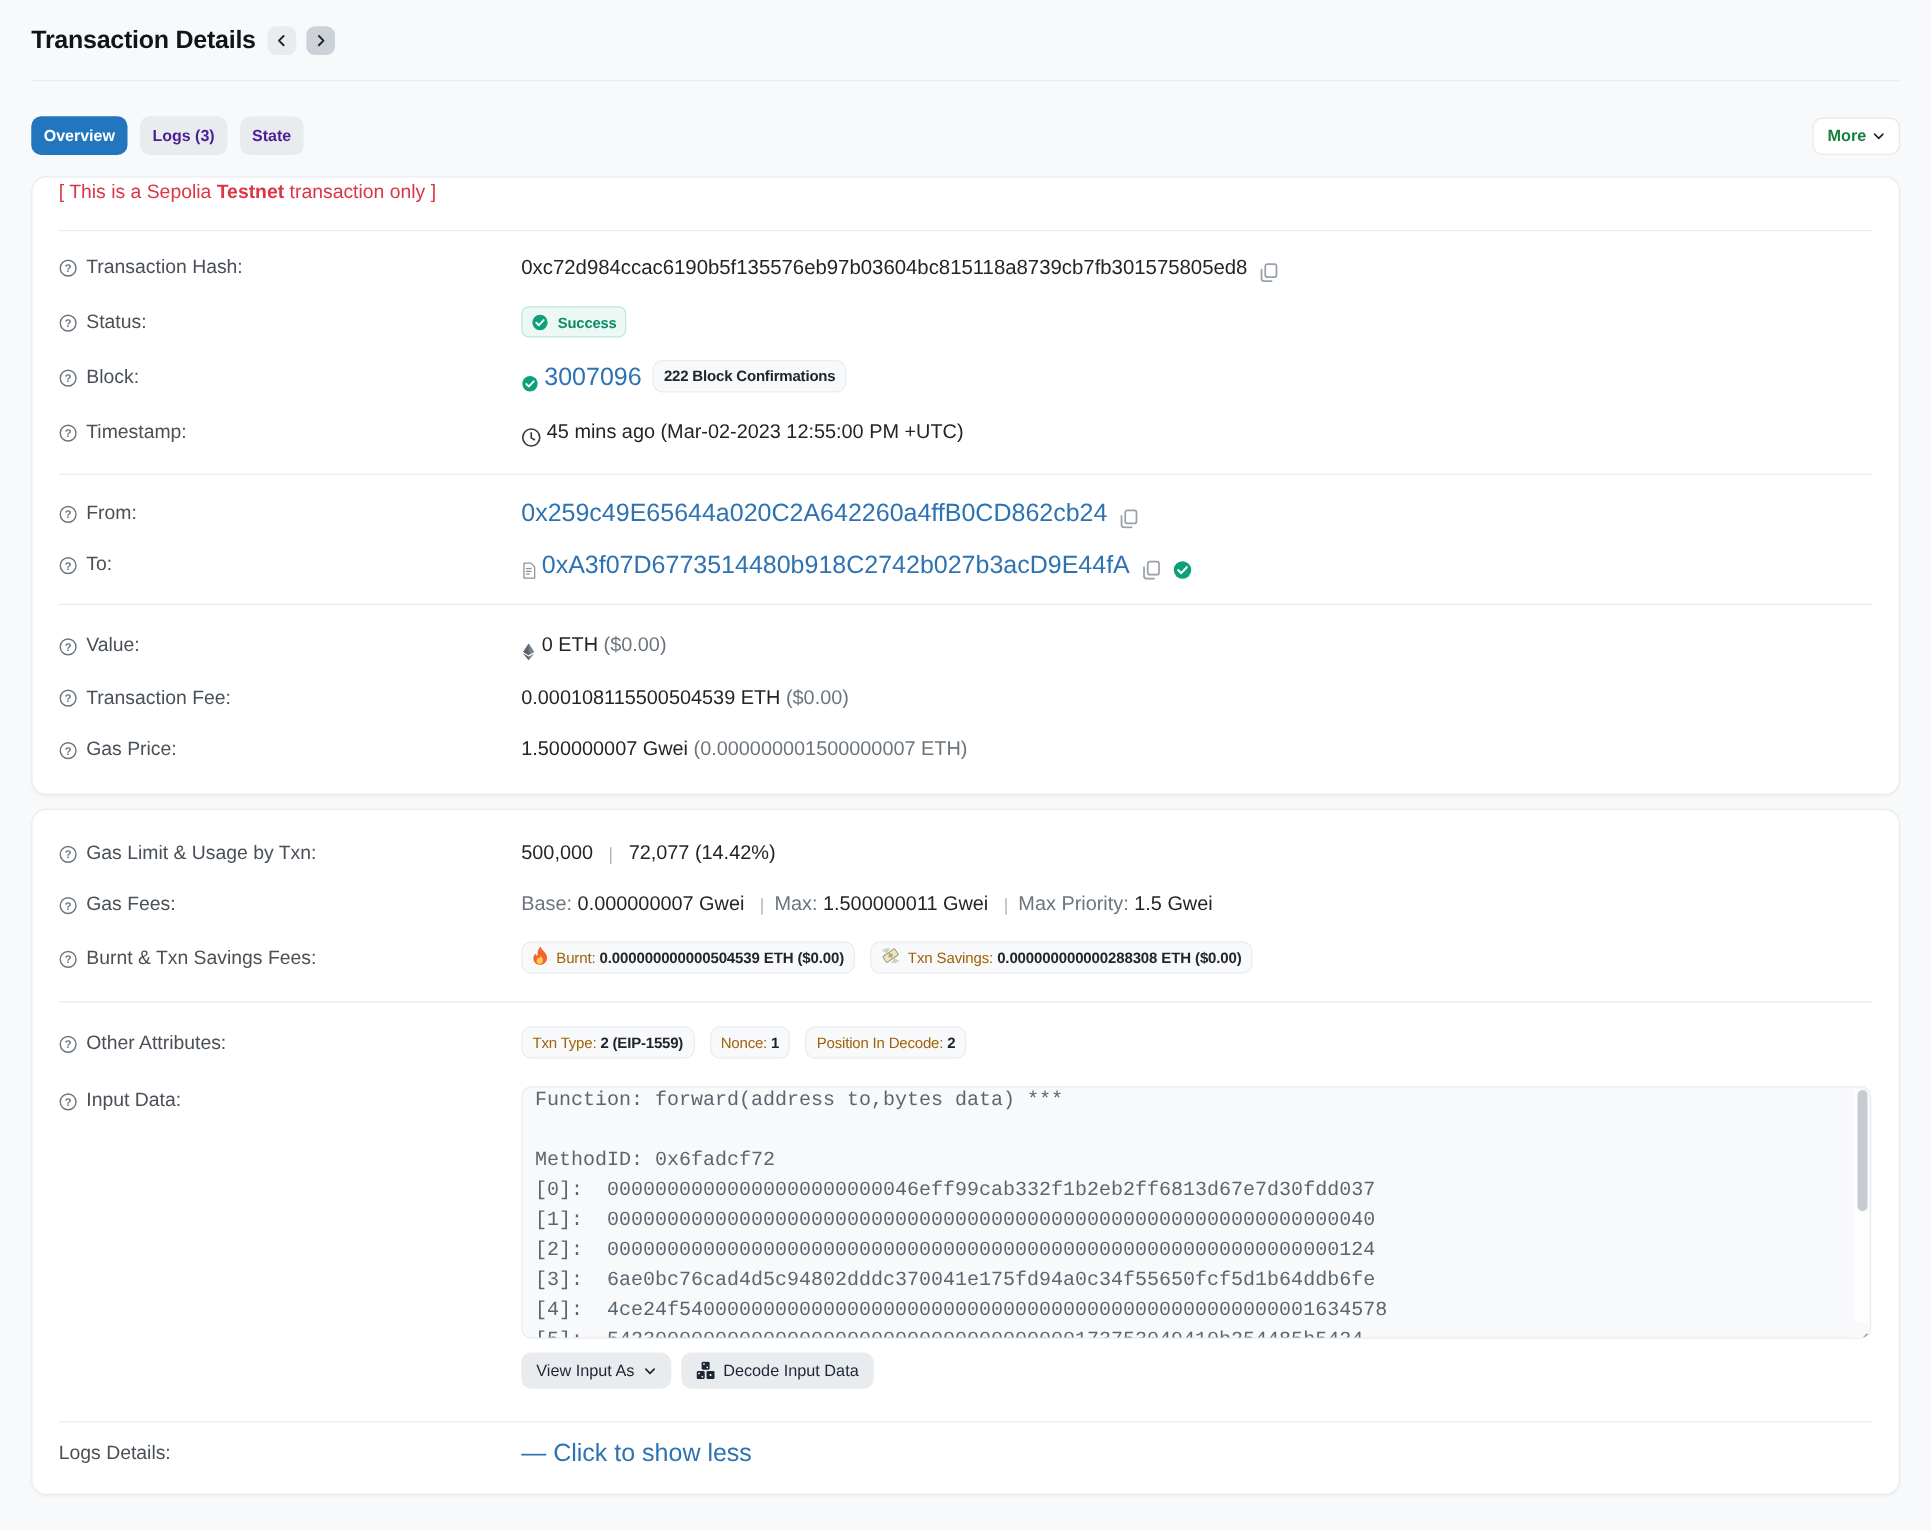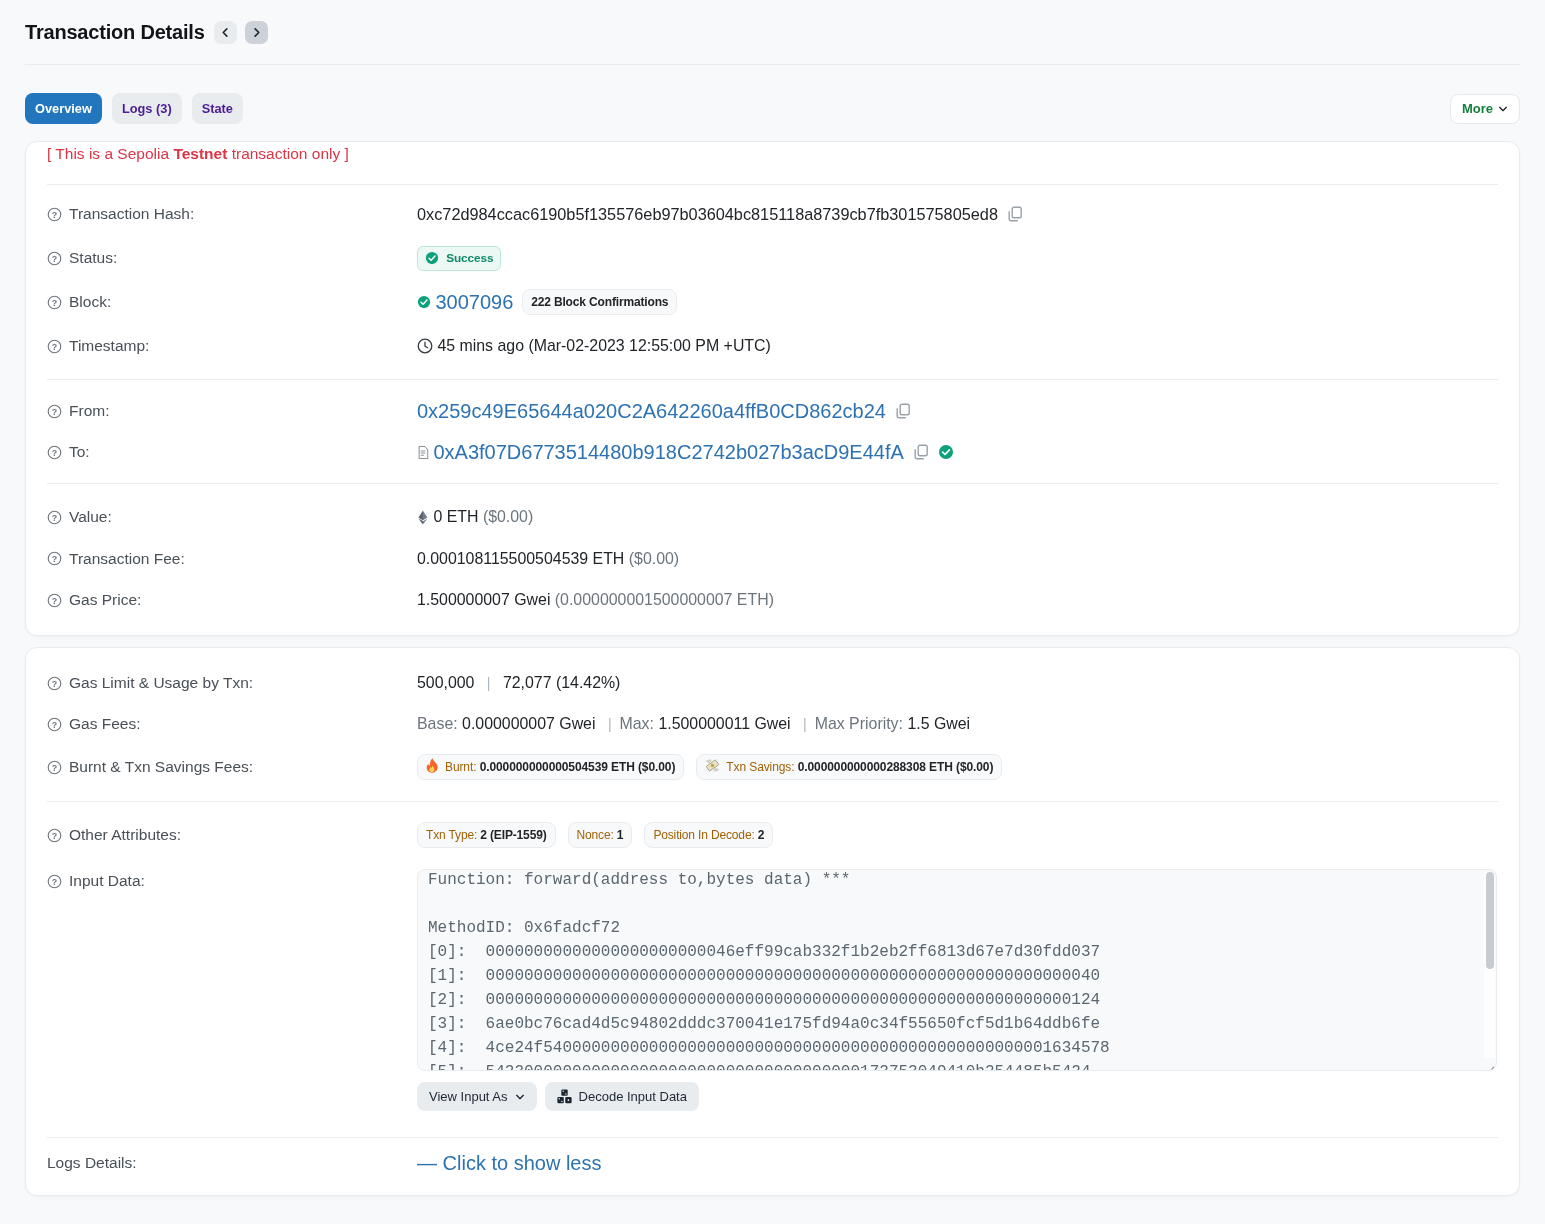--- a/index.html
+++ b/index.html
@@ -22,21 +22,21 @@
 .pill.active { background: #2176bd; color: #fff; }
 .morebtn { margin-left: auto; height: 30px; background: #fff; border: 1px solid #e6e9ec; border-radius: 8px; display: inline-flex; align-items: center; padding: 0 11px; font-size: 13px; color: #15803d; gap: 5px; font-weight: bold; }
 
 .card { background: #fff; border: 1px solid #e9ecef; border-radius: 12px; padding: 0 21px 23px 21px; box-shadow: 0 1px 2px rgba(189,197,209,.15); }
 #card1 { margin-top: 17px; }
 #card2 { margin-top: 11px; padding-top: 23px; padding-bottom: 20px; }
 .card hr { border: none; border-top: 1px solid #e9ecef; }
 .row { display: flex; align-items: flex-start; height: 24px; margin-bottom: 20px; }
 .row:last-child { margin-bottom: 0 !important; }
 .lbl { width: 370px; flex: none; color: #495057; display: flex; align-items: center; gap: 7px; line-height: 24px; height: 24px; }
-.val { flex: 1; line-height: 24px; display: flex; align-items: center; font-size: 15.9px; height: 24px; white-space: pre; }
+.val { flex: 1; line-height: 24px; display: flex; align-items: flex-end; font-size: 15.9px; height: 24px; white-space: pre; }
 .muted { color: #6c757d; }
 .sep { color: #adb5bd; margin: 0 8px; font-size: 14px; }
 a.lnk { color: #2d72b2; text-decoration: none; font-size: 20px; }
 .notice { color: #dc3545; line-height: 24px; }
 
 #card1 hr.h1a { margin-top: 18px; margin-bottom: 17px; }
 #card1 hr.h1b { margin-top: 21px; margin-bottom: 19px; }
 #card1 hr.h1c { margin-top: 19px; margin-bottom: 21px; }
 #card1 .row.rfrom { margin-bottom: 17px; }
 #card1 .row.rto { margin-bottom: 19px; }

